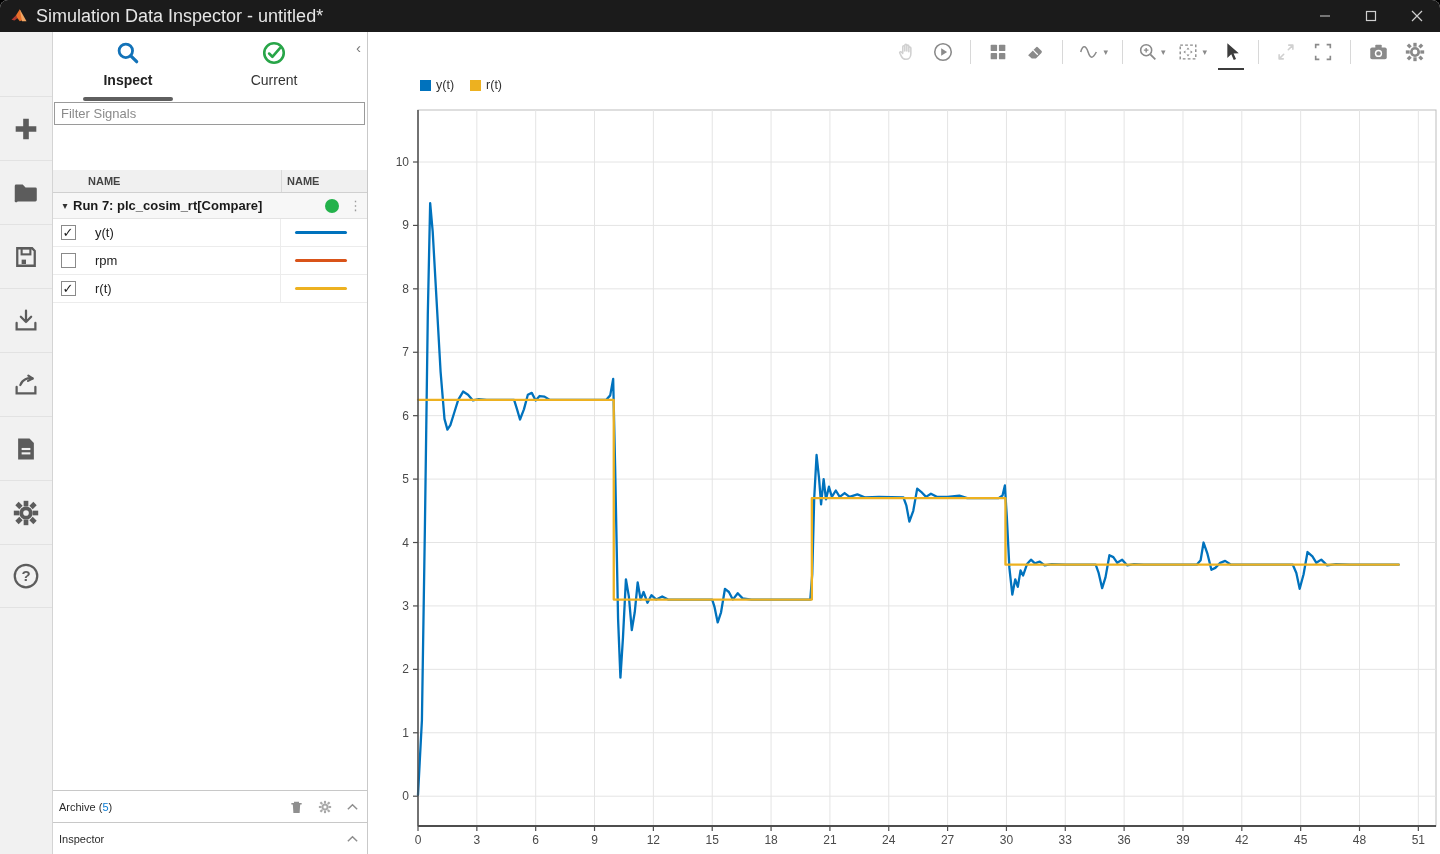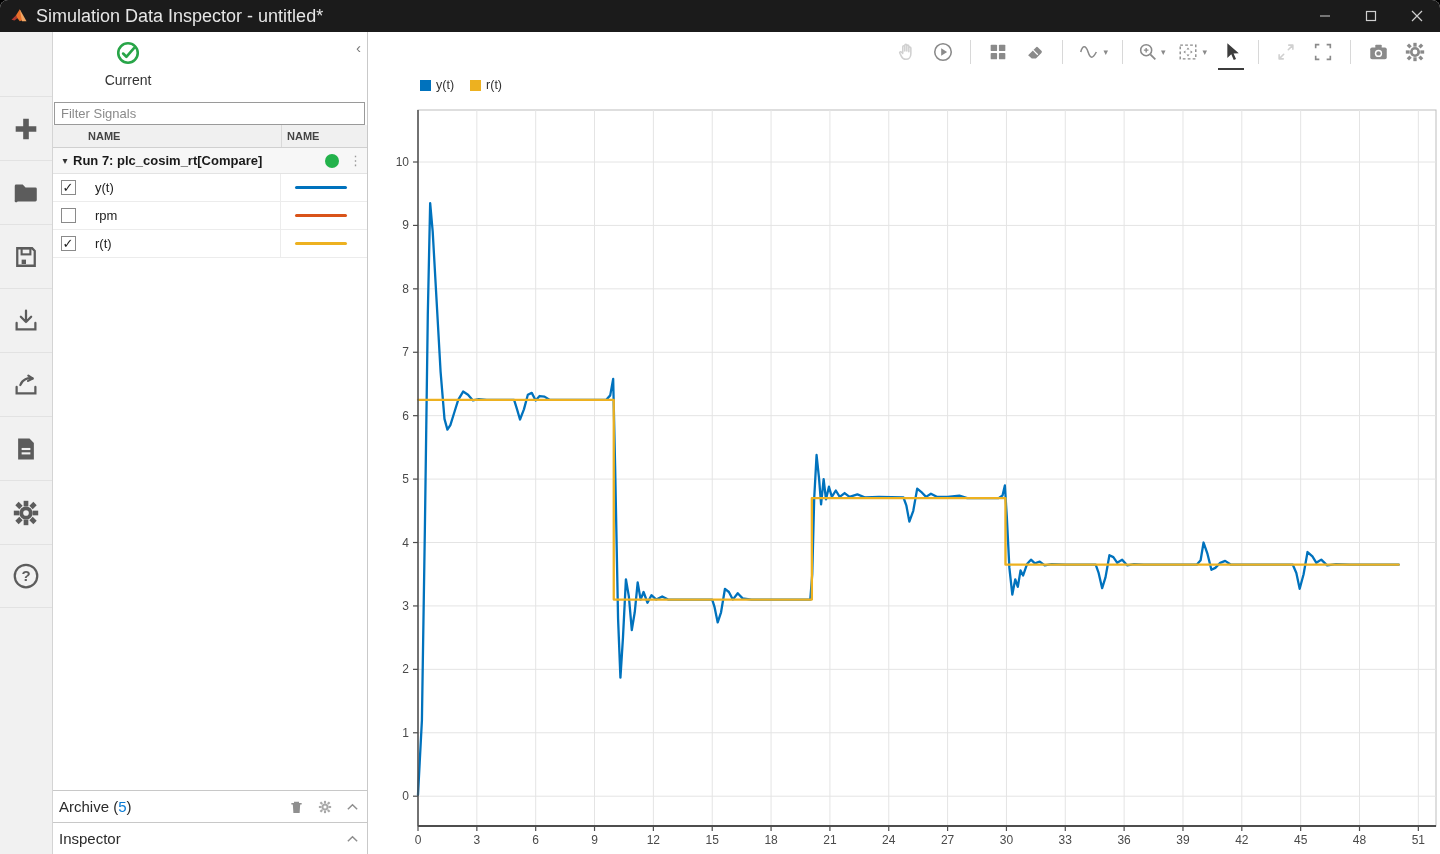--- a/index.html
+++ b/index.html
@@ -38,21 +38,21 @@
   .tab.active .tab-label { font-weight:bold; color:#222; }
   .tab.active::after { content:""; position:absolute; bottom:0; left:28px; right:28px;
     height:4px; background:#5f5f5f; border-radius:2px; }
   .collapse-btn { position:absolute; top:8px; right:6px; font-size:15px; color:#777;
     cursor:pointer; line-height:1; }
   .filter-box { margin:1px 2px 0 1px; flex:0 0 auto; }
   .filter-box input { width:100%; height:23px; border:1px solid #9a9a9a; font-size:13px;
     padding:0 6px; color:#333; font-family:"Liberation Sans", sans-serif; }
   .filter-box input::placeholder { color:#8a8a8a; }
 
-  .sig-table { flex:1; overflow:hidden; display:flex; flex-direction:column; font-size:13px; }
+  .sig-table { flex:1; overflow:hidden; display:flex; flex-direction:column; font-size:13px;margin-top:45px; }
   .thead { height:23px; background:#f0f0f0; border-bottom:1px solid #d0d0d0;
     display:flex; align-items:center; font-size:11px; font-weight:bold; color:#444;
     flex:0 0 auto; }
   .thead .th-name { padding-left:35px; width:228px; }
   .thead .th-line { padding-left:5px; border-left:1px solid #d9d9d9; height:100%;
     display:flex; align-items:center; flex:1; }
   .run-row { height:26px; background:#f7f7f7; border-bottom:1px solid #e3e3e3;
     display:flex; align-items:center; flex:0 0 auto; }
   .run-caret { width:16px; text-align:center; font-size:10px; color:#333; margin-left:4px; }
   .run-label { font-weight:bold; color:#1a1a1a; font-size:13px; flex:1; }
@@ -63,21 +63,21 @@
   .checkbox { width:15px; height:15px; border:1px solid #8a8a8a; background:#fff;
     font-size:13px; line-height:13px; text-align:center; color:#1a1a1a; }
   .sig-name { width:198px; padding-left:12px; color:#222; border-right:1px solid #ececec;
     height:100%; display:flex; align-items:center; }
   .line-cell { flex:1; display:flex; align-items:center; padding-left:14px; }
   .line-swatch { width:52px; height:3px; border-radius:2px; }
   .table-spacer { flex:1; }
 
   .bottom-bar { height:32px; border-top:1px solid #c8c8c8; display:flex; align-items:center;
     padding:0 8px 0 6px; flex:0 0 auto; background:#fff; }
-  .bottom-bar .bar-label { font-size:15px; color:#2b2b2b; flex:1; }
+  .bottom-bar .bar-label { font-size:11px; color:#2b2b2b; flex:1; }
   .blue-count { color:#0b7bd4; }
   .bar-icons { display:flex; align-items:center; gap:14px; }
   .bar-icons svg { display:block; }
 
   
   .main { flex:1; display:flex; flex-direction:column; background:#fff; min-width:0; }
   .toolbar { height:40px; display:flex; align-items:center; justify-content:flex-end;
     padding-right:10px; gap:7px; flex:0 0 auto; }
   .tb-btn { height:30px; min-width:30px; display:flex; align-items:center; justify-content:center;
     position:relative; padding:0 2px; }
@@ -183,20 +183,27 @@
       <div class="strip-btn">
         <svg width="30" height="30" viewBox="0 0 32 32">
           <circle cx="16" cy="16" r="12" fill="none" stroke-width="2.4"></circle>
           <text x="16" y="21.5" text-anchor="middle" font-size="16" font-weight="bold" fill="#5c5c5c" stroke="none">?</text>
         </svg>
       </div>
     </div>
 
     <div class="left-panel">
       <div class="tabs">
+        <div class="tab active">
+          <svg width="26" height="26" viewBox="0 0 24 24">
+            <circle cx="10" cy="10" r="6.2" fill="none" stroke="#1272b8" stroke-width="2.6"></circle>
+            <line x1="14.6" y1="14.6" x2="20" y2="20" stroke="#1272b8" stroke-width="3" stroke-linecap="round"></line>
+          </svg>
+          <span class="tab-label">Inspect</span>
+        </div>
         <div class="tab">
           <svg width="26" height="26" viewBox="0 0 24 24">
             <circle cx="12" cy="12" r="9" fill="none" stroke="#28a548" stroke-width="2.4"></circle>
             <path d="M7.5 12.5l3 3 7-8" fill="none" stroke="#28a548" stroke-width="2.4" stroke-linecap="round" stroke-linejoin="round"></path>
           </svg>
           <span class="tab-label">Current</span>
         </div>
         <span class="collapse-btn">‹</span>
       </div>
 

